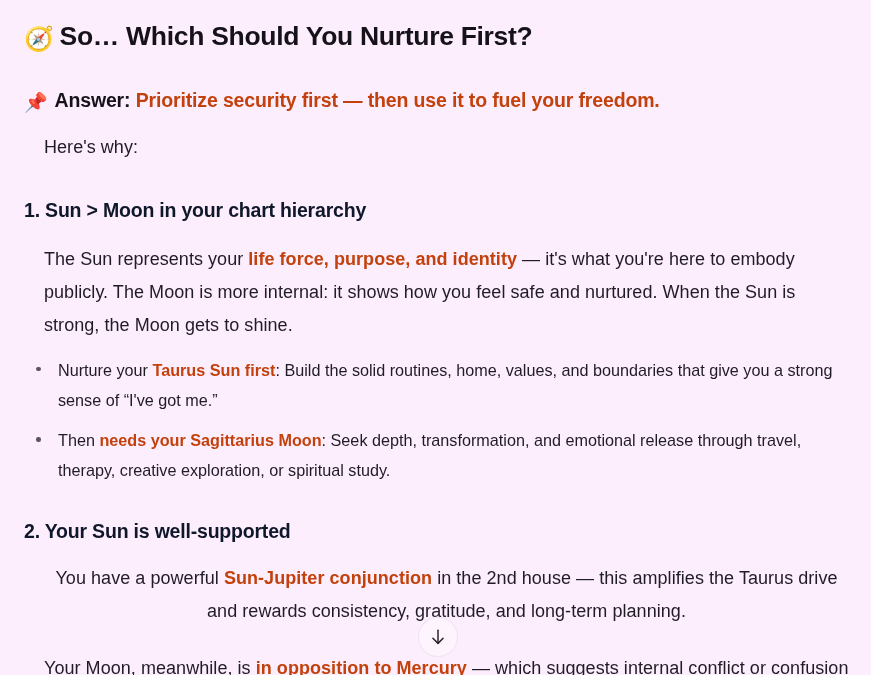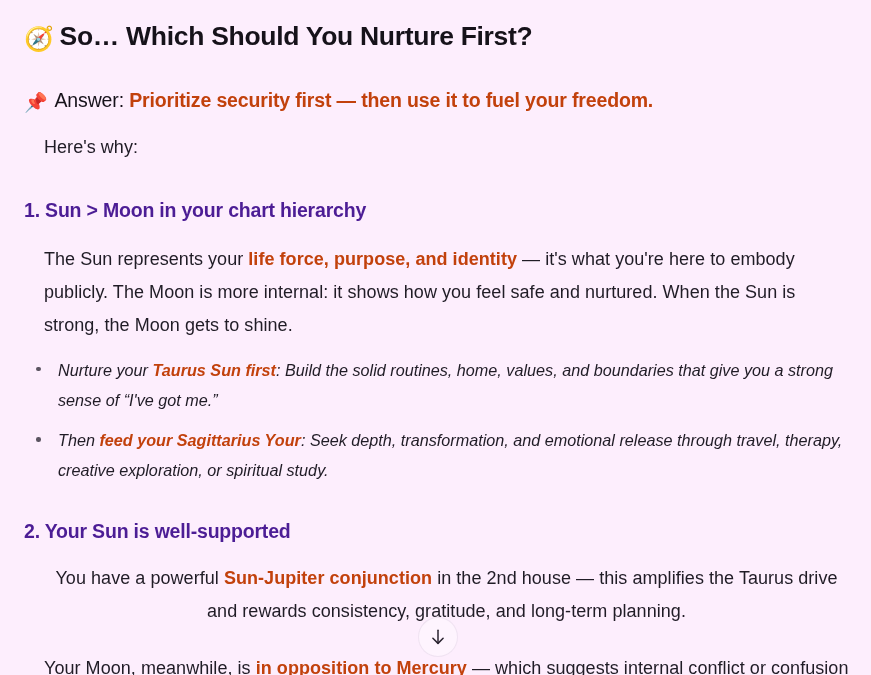--- a/index.html
+++ b/index.html
@@ -48,51 +48,50 @@
   .answer-line {
     font-size: 19.5px;
     font-weight: 700;
     letter-spacing: -0.15px;
     line-height: 1.3;
     color: #16121a;
     margin: 34px 0 0 0;
     white-space: nowrap;
   }
   .answer-line .emoji { font-size: 19px; margin-right: 7px; vertical-align: -2px; }
-  .answer-line .lede { font-weight: 400; }
+  .answer-line .lede { font-weight: 700; }
 
   .body-p {
     font-size: 18px;
     font-weight: 400;
     line-height: 1.86;
     color: #201c26;
     letter-spacing: 0.05px;
     margin-left: 20px;
   }
 
   .p-why { margin-top: 16px; }
 
   .h-sec {
     font-size: 19.5px;
     font-weight: 700;
     letter-spacing: -0.2px;
     line-height: 1.3;
-    color: #4c1d95;
+    color: #0f172a;
     margin-top: 34px;
   }
 
   .p-sun { margin-top: 19px; max-width: 832px; }
   .p-jup { margin-top: 17px; max-width: 820px; text-align: center; }
   .p-moon { margin-top: 23px; max-width: 820px; }
 
   ul.bullets {
     list-style: none;
     margin: 12px 0 0 0;
     padding: 0;
-    font-style: italic;
   }
   ul.bullets li {
     position: relative;
     padding-left: 34px;
     font-size: 16.2px;
     line-height: 1.86;
     color: #201c26;
     margin-top: 10px;
     max-width: 856px;
   }
@@ -144,21 +143,21 @@
 
   <h2 class="h-sec">1. Sun &gt; Moon in your chart hierarchy</h2>
 
   <p class="body-p p-sun"><span>The Sun represents your </span><b>life force, purpose, and identity</b><span> — it's what you're here to embody publicly. The Moon is more internal: it shows how you feel safe and nurtured. When the Sun is strong, the Moon gets to shine.</span></p>
 
   <ul class="bullets">
     <li>
       <span class="dot"></span><span>Nurture your </span><b>Taurus Sun first</b><span>: Build the solid routines, home, values, and boundaries that give you a strong sense of “I've got me.”</span>
     </li>
     <li>
-      <span class="dot"></span><span>Then </span><b>feed your Sagittarius Your</b><span>: Seek depth, transformation, and emotional release through travel, therapy, creative exploration, or spiritual study.</span>
+      <span class="dot"></span><span>Then </span><b>needs your Sagittarius Moon</b><span>: Seek depth, transformation, and emotional release through travel, therapy, creative exploration, or spiritual study.</span>
     </li>
   </ul>
 
   <h2 class="h-sec">2. Your Sun is well-supported</h2>
 
   <p class="body-p p-jup"><span>You have a powerful </span><b>Sun-Jupiter conjunction</b><span> in the 2nd house — this amplifies the Taurus drive and rewards consistency, gratitude, and long-term planning.</span></p>
 
   <p class="body-p p-moon"><span>Your Moon, meanwhile, is </span><b>in opposition to Mercury</b><span> — which suggests internal conflict or confusion between head and heart. So while your Moon needs honoring, it </span><b>can't lead</b><span> until your Sun is steady.</span></p>
 
   <div class="scroll-btn">

